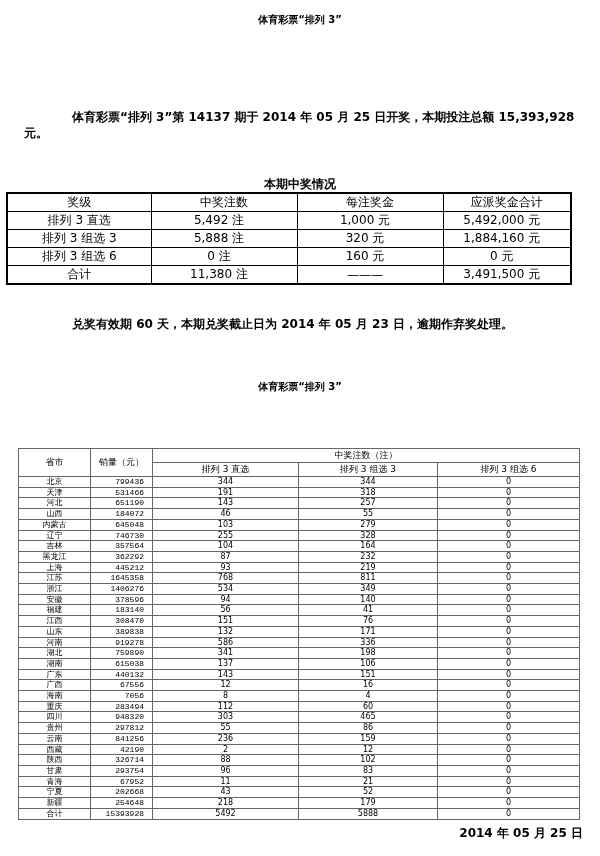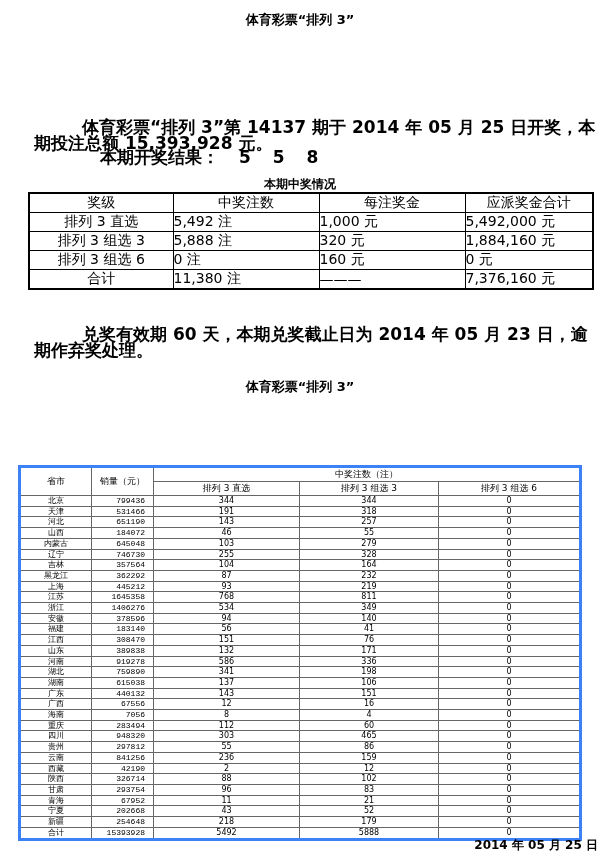--- a/index.html
+++ b/index.html
@@ -2,62 +2,61 @@
 <html><head>
 <meta charset="utf-8">
 <style>
   html,body{margin:0;padding:0;background:#fff;}
   .page{
     position:relative;width:600px;height:856px;background:#ffffff;
     font-family:"DejaVu Sans","Liberation Sans",sans-serif;color:#000;
     overflow:hidden;
   }
   .doc-title{position:absolute;left:0;width:600px;text-align:center;
-    font-size:13px;font-weight:bold;line-height:20px;}
+    font-size:10px;font-weight:bold;line-height:20px;}
   #title-1{top:10px;}
   #title-2{top:377px;line-height:19px;}
-  .para{position:absolute;left:18px;width:566px;font-size:17px;font-weight:bold;
-    line-height:16px;margin:16px;}
+  .para{position:absolute;left:18px;width:566px;font-size:12px;font-weight:bold;
+    line-height:16px;margin:6px;}
   #intro{top:103px;text-indent:48px;}
   #result-line{top:133px;text-indent:66px;}
   #result-line .nums{margin-left:20px;letter-spacing:8px;}
   #redeem{top:310px;text-indent:48px;}
   .caption{position:absolute;top:176px;left:0;width:600px;text-align:center;
     font-size:12px;font-weight:bold;}
   
   table{border-collapse:collapse;table-layout:fixed;}
-  .t1{position:absolute;left:28px;top:192px;width:564px;
-    border:2px solid #000;font-size:14px;}
+  .t1{position:absolute;left:6px;top:192px;width:564px;
+    border:2px solid #000;font-size:12px;}
   .t1 th,.t1 td{border:1px solid #000;height:16px;padding:0;
     font-weight:normal;white-space:nowrap;overflow:hidden;}
   .t1 th{text-align:center;}
   .t1 td.c{text-align:center;}
-  .t1 td.r{text-align:left;padding-right:10px;}
+  .t1 td.r{text-align:center;padding-right:10px;}
   
-  .t2{position:absolute;left:18px;top:465px;width:561px;
-    border:3px solid #3b82f6;font-size:8px;}
+  .t2{position:absolute;left:18px;top:448px;width:561px;
+    border:1px solid #3b82f6;font-size:8px;}
   .t2 th,.t2 td{border:1px solid #666;padding:0;font-weight:normal;
     white-space:nowrap;overflow:hidden;text-align:center;}
   .t2 thead th{font-size:9px;height:13px;}
   .t2 td{height:9.7px;line-height:9.7px;}
   .t2 td.r{text-align:right;padding-right:8px;font-family:Liberation Mono, monospace;}
-  .date{position:absolute;top:825px;right:2px;font-size:12px;font-weight:bold;margin-top:12px;}
+  .date{position:absolute;top:825px;right:17px;font-size:12px;font-weight:bold;}
 </style>
 </head>
 <body>
 
 <div class="page">
 
   <div class="doc-title" id="title-1">
     <div>体育彩票“排列 3”</div>
   </div>
 
   <p class="para" id="intro">体育彩票“排列 3”第 14137 期于 2014 年 05 月 25 日开奖，本期投注总额 15,393,928 元。</p>
 
-  <p class="para" id="result-line"><span>本期开奖结果：</span><span class="nums">5 5 8</span></p>
 
   <div class="caption">本期中奖情况</div>
 
   <table class="t1">
     <colgroup>
       <col style="width:144px">
         <col style="width:146px">
         <col style="width:146px">
         <col style="width:128px">
     </colgroup>
@@ -85,21 +84,21 @@
         <tr>
           <td class="c">排列 3 组选 6</td>
           <td class="r">0 注</td>
           <td class="r">160 元</td>
           <td class="r">0 元</td>
         </tr>
         <tr>
           <td class="c">合计</td>
           <td class="r">11,380 注</td>
           <td class="r">———</td>
-          <td class="r">7,376,160 元</td>
+          <td class="r">3,491,500 元</td>
         </tr>
       </tbody>
   </table>
 
   <p class="para" id="redeem">兑奖有效期 60 天，本期兑奖截止日为 2014 年 05 月 23 日，逾期作弃奖处理。</p>
 
   <div class="doc-title" id="title-2">
     <div>体育彩票“排列 3”</div>
   </div>
 

